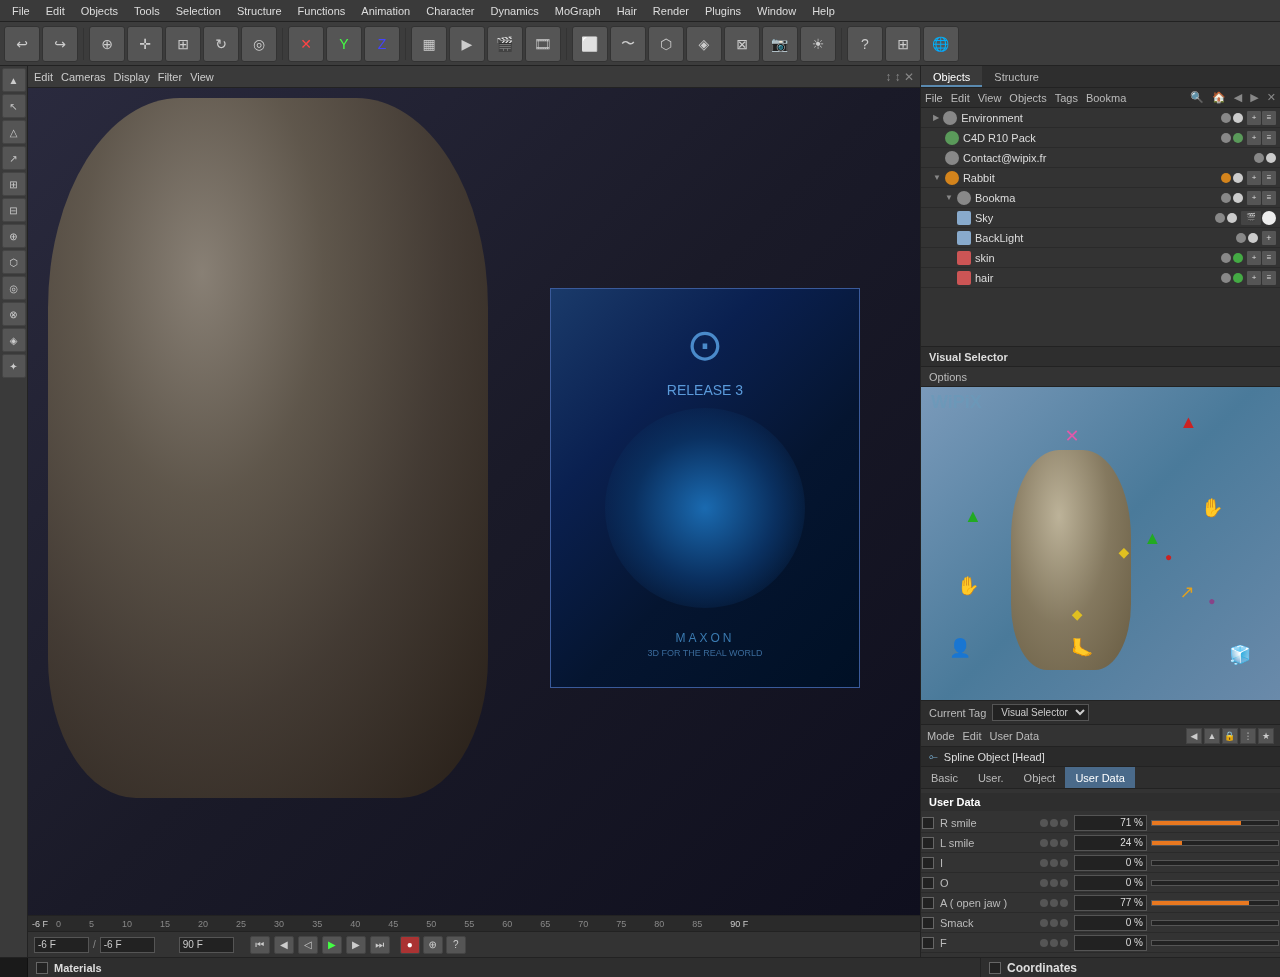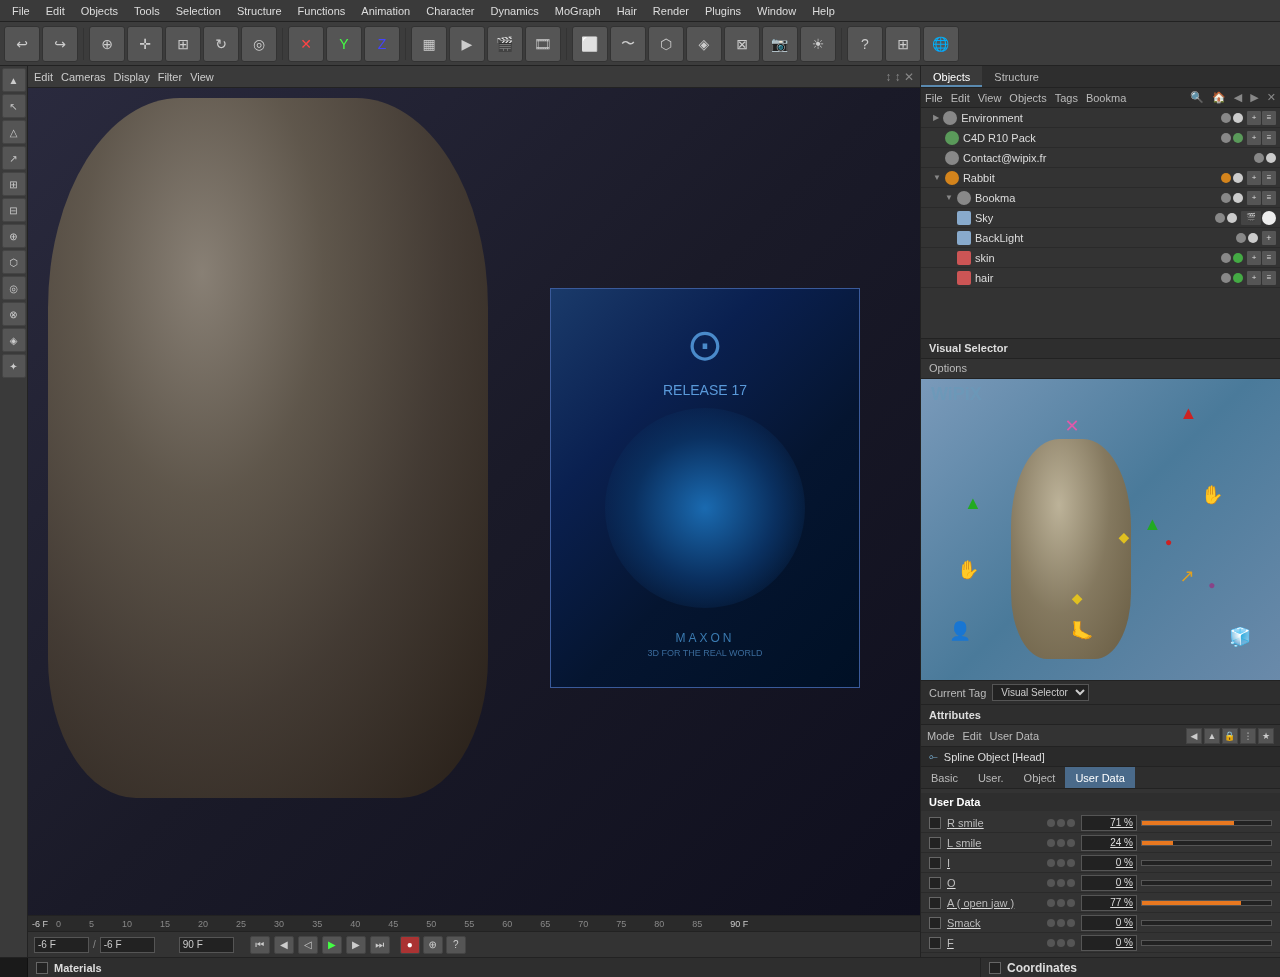--- a/index.html
+++ b/index.html
@@ -346,31 +346,30 @@
       font-size: 11px;
       color: #fff;
       font-weight: bold;
       background: #2e2e2e;
       margin-bottom: 2px;
     }
     .attr-row {
       display: flex;
       align-items: center;
       height: 20px;
-      padding: 0 8px;
+      padding: 0 1px;
       border-bottom: 1px solid #2a2a2a;
-      text-decoration: underline;
     }
     .attr-checkbox { width: 12px; height: 12px; border: 1px solid #666; background: #222; display: inline-block; margin-right: 6px; flex-shrink: 0; }
     .attr-label { width: 100px; font-size: 11px; color: #bbb; flex-shrink: 0; }
     .attr-dots { display: flex; gap: 2px; margin-right: 6px; }
     .attr-dot-s { width: 8px; height: 8px; border-radius: 50%; background: #555; }
     .attr-slider-container { flex: 1; display: flex; align-items: center; gap: 4px; }
     .attr-value-box {
-      width: 56px; height: 16px;
+      width: 73px; height: 16px;
       background: #222;
       border: 1px solid #555;
       color: #ddd;
       font-size: 10px;
       text-align: right;
       padding: 0 3px;
       display: flex; align-items: center; justify-content: flex-end;
     }
     .attr-slider-track { flex: 1; height: 6px; background: #222; border: 1px solid #555; position: relative; }
     .attr-slider-fill { height: 100%; background: #e87820; }
@@ -519,21 +518,21 @@
       <div id="rabbit-figure" style="
         background: radial-gradient(ellipse at 35% 25%, #9a9080 0%, #6a6050 30%, #4a4035 60%, #2a2015 100%);
         left: 20px; top: 10px;
         width: 440px; height: 700px;
         border-radius: 30% 30% 20% 20%;
         position: absolute;
       "></div>
 
       <div id="cinema-box">
         <div id="cinema-box-logo">⊙</div>
-        <div id="cinema-box-sub">RELEASE 17</div>
+        <div id="cinema-box-sub">RELEASE 3</div>
         <div id="cinema-box-glow"></div>
         <div id="cinema-box-brand">MAXON</div>
         <div style="color:#3a6a9a; font-size:9px; margin-top:3px;text-align:right;">3D FOR THE REAL WORLD</div>
       </div>
     </div>
 
     <div id="timeline-ruler">
       <span style="color:#ccc; margin-right:8px;">-6 F</span>
       <span class="ruler-mark">0</span>
       <span class="ruler-mark">5</span>
@@ -757,23 +756,20 @@
       </div>
       <div id="vs-current-tag">
         <span>Current Tag</span>
         <select class="tag-dropdown">
           <option>Visual Selector</option>
         </select>
       </div>
     </div>
 
     <div id="attributes-panel">
-      <div id="attr-header">
-        <span>Attributes</span>
-      </div>
       <div id="attr-toolbar">
         <span>Mode</span>
         <span>Edit</span>
         <span>User Data</span>
         <div id="attr-nav">
           <div class="attr-nav-btn">◀</div>
           <div class="attr-nav-btn">▲</div>
           <div class="attr-nav-btn">🔒</div>
           <div class="attr-nav-btn">⋮</div>
           <div class="attr-nav-btn">★</div>

